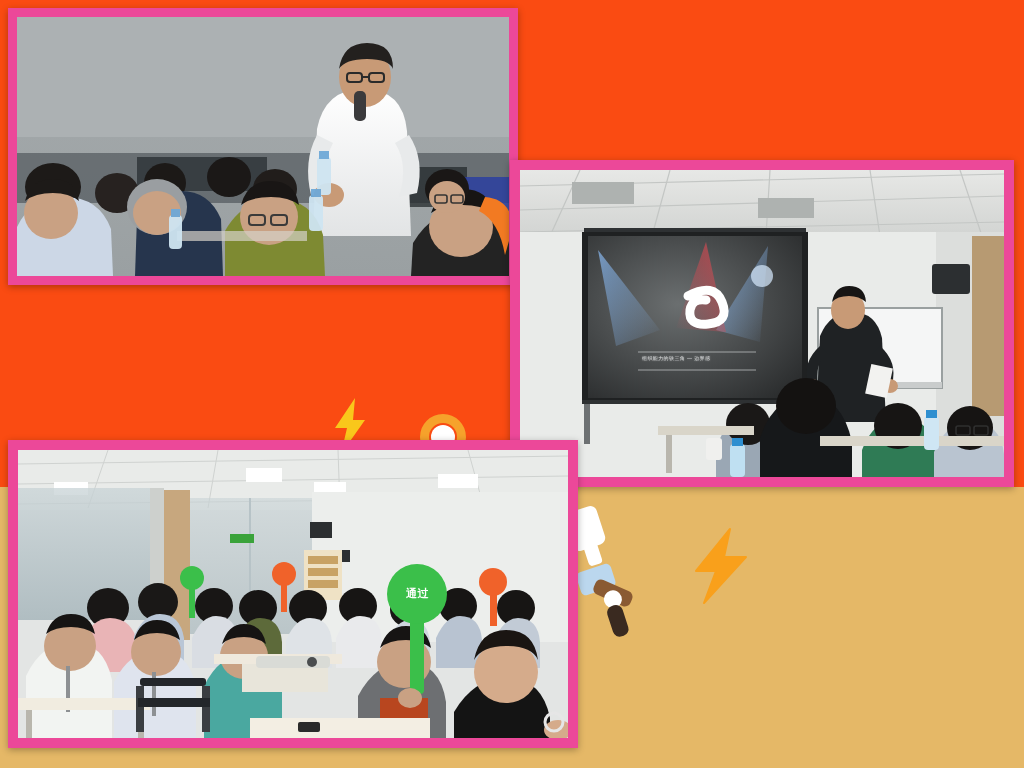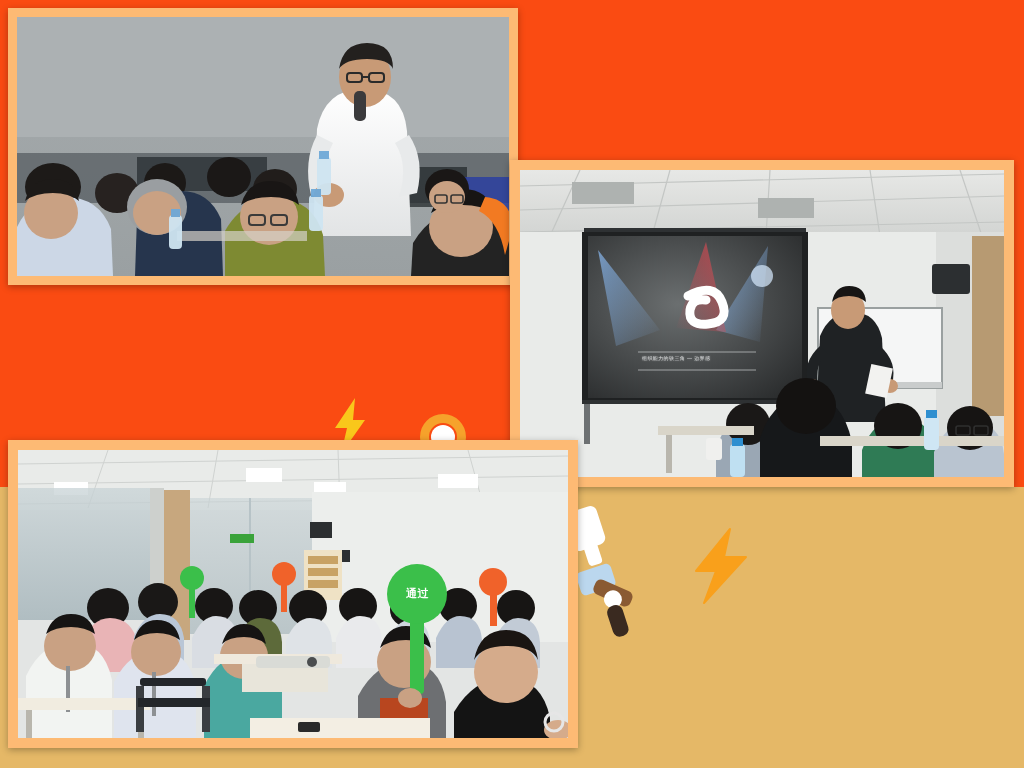--- a/index.html
+++ b/index.html
@@ -53,21 +53,21 @@
     width: 24px; height: 24px;
     background: #FFFFFF;
     border-radius: 50%;
   }
 
   .gavel { left: 570px; top: 503px; width: 66px; height: 138px; }
 
   
   .photo {
     position: absolute;
-    background: #fdba74;
+    background: #ec4899;
     box-shadow: 0 2px 7px rgba(0,0,0,0.30);
     overflow: hidden;
     text-align: right;
   }
   .photo .inner {
     position: absolute;
     overflow: hidden;
     background: #8d9196;
   }
   .photo svg { display: block; }

